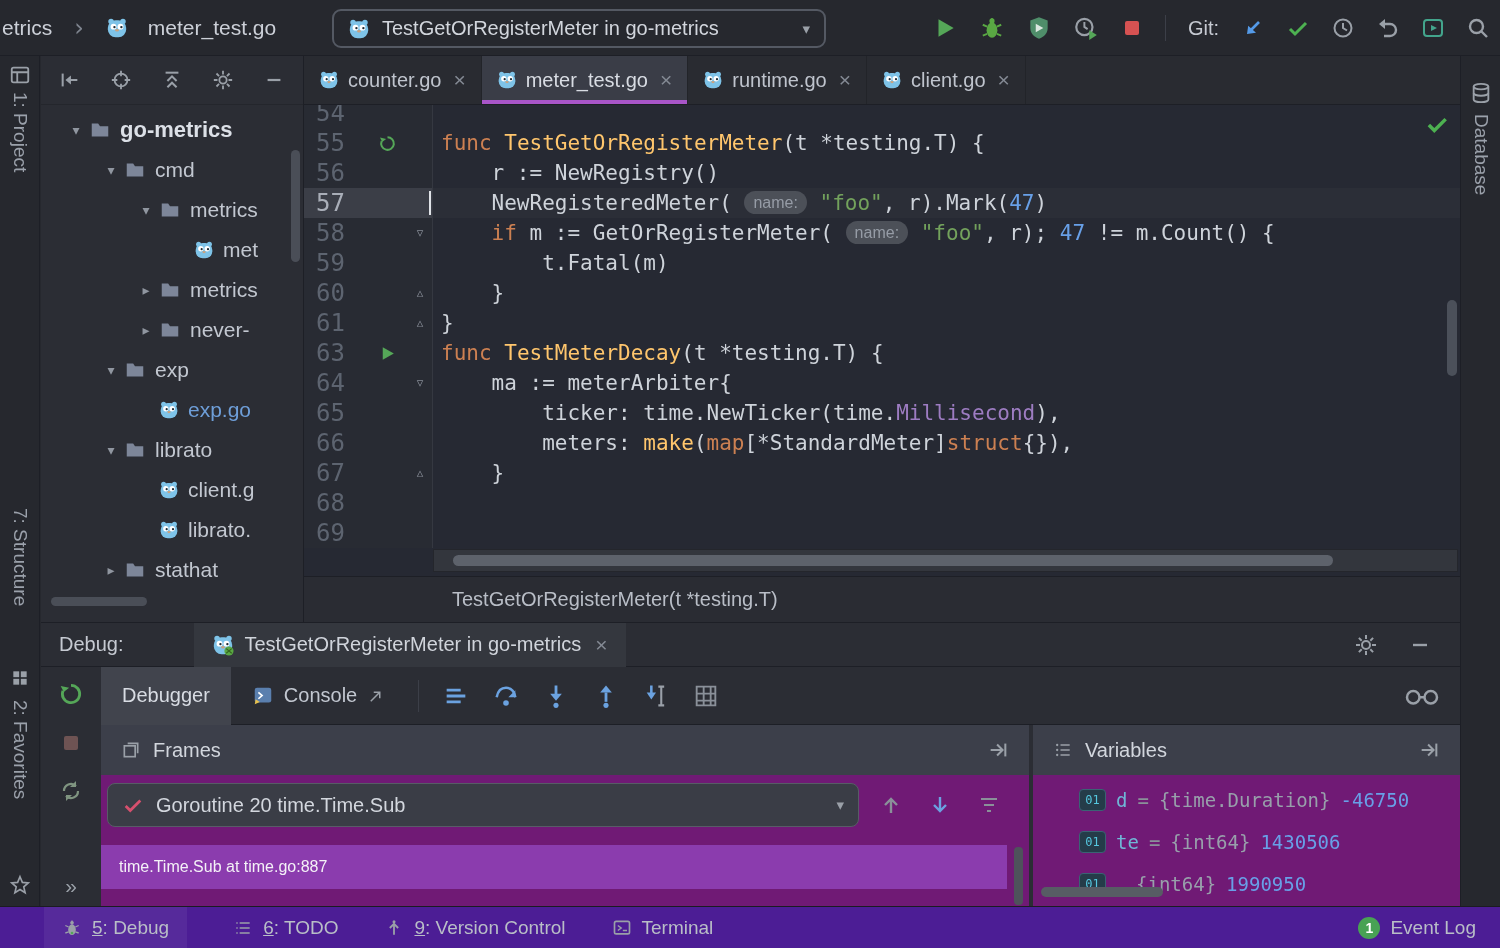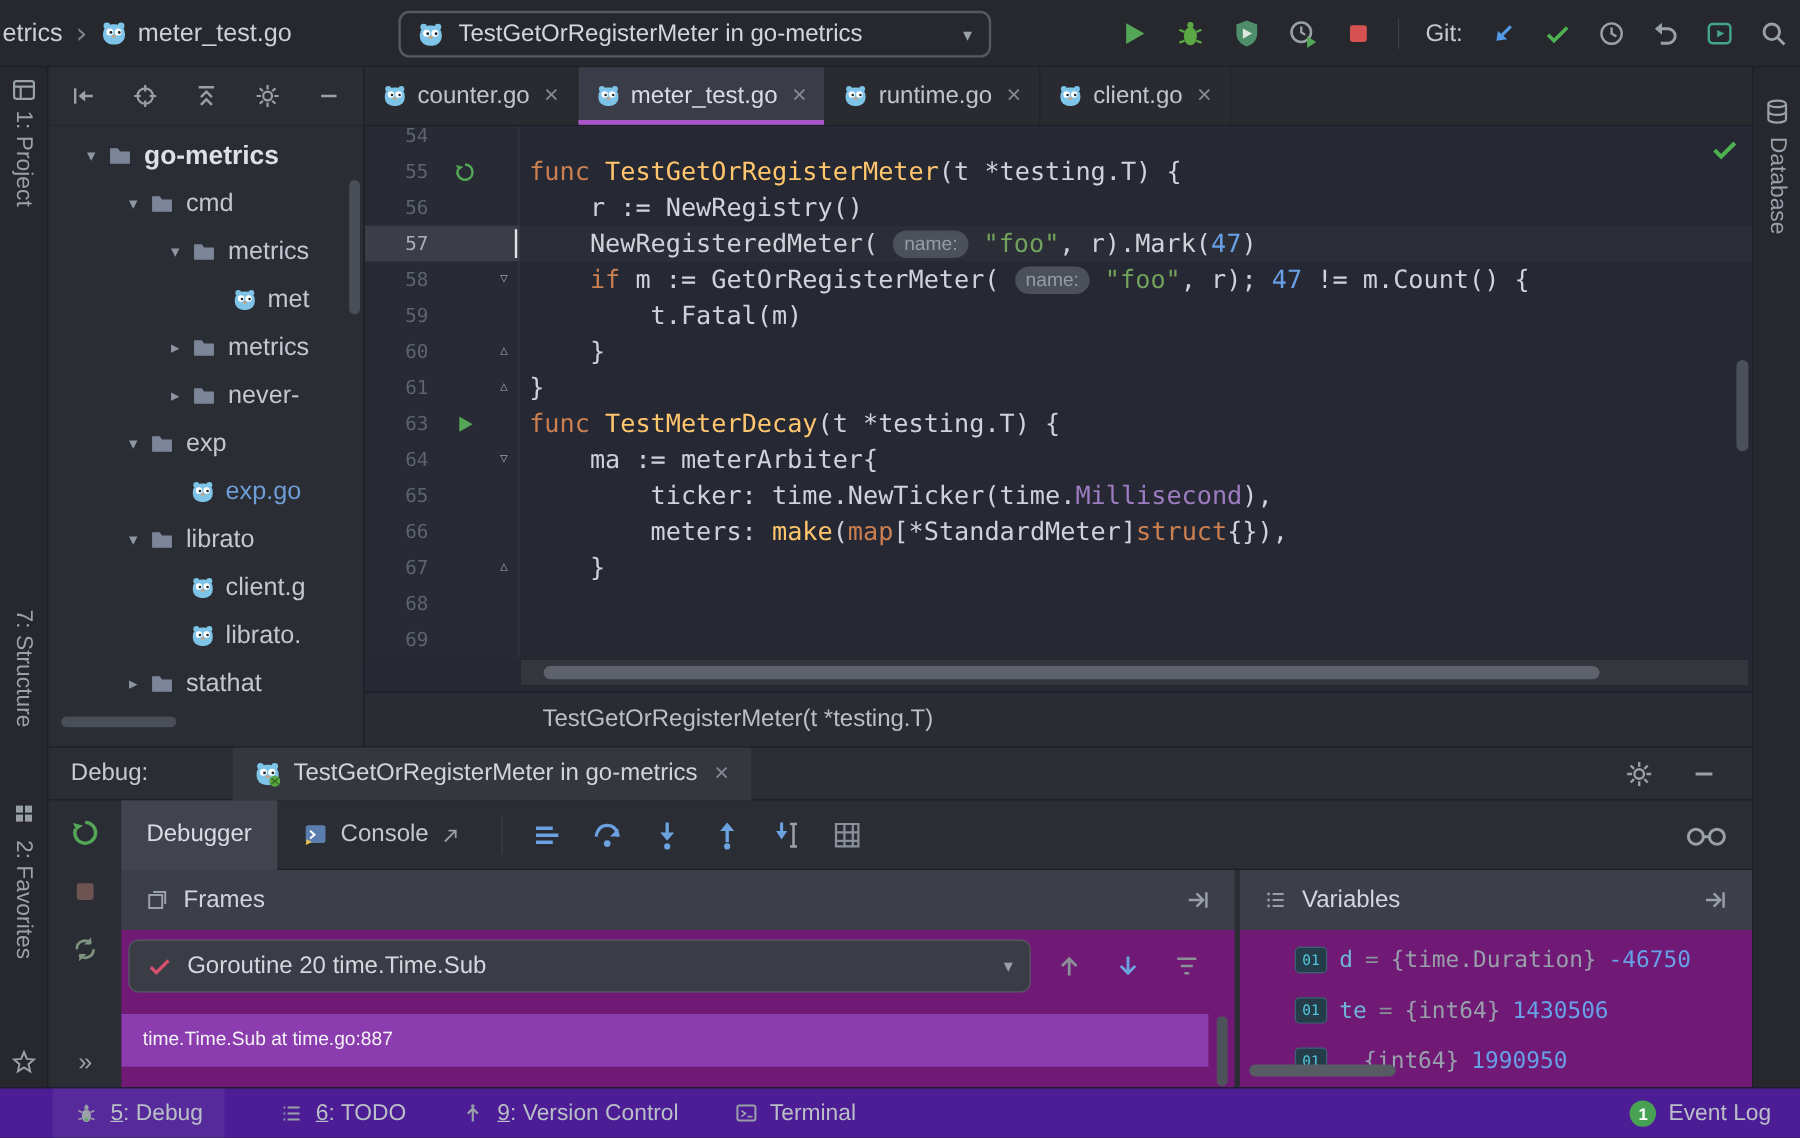--- a/index.html
+++ b/index.html
@@ -7,21 +7,21 @@
     font-family:"Liberation Sans",sans-serif;color:var(--text,#bfc4cd)}
   .ico{display:inline-flex;align-items:center;justify-content:center;flex:none}
   .ico svg{width:100%;height:100%}
   .i18{width:18px;height:18px}.i20{width:20px;height:20px}.i22{width:22px;height:22px}
   .i24{width:24px;height:24px}.i26{width:26px;height:26px}
   .glyph{font-family:"DejaVu Sans","Liberation Sans",sans-serif}
 
   
   #titlebar{position:absolute;left:0;top:0;width:1500px;height:56px;background:var(--bg-dark,#26282e);
     border-bottom:1px solid var(--border,#1d1f26)}
-  .tb-left{position:absolute;left:2px;top:0;height:56px;display:flex;align-items:center;gap:9px;
+  .tb-left{position:absolute;left:2px;top:0;height:56px;display:flex;align-items:center;gap:20px;
     font-size:21px;color:#ccd0d8;white-space:nowrap}
   .crumb-sep{color:#7e848e;font-size:24px;margin:0 2px}
   .run-config{position:absolute;left:332px;top:9px;width:494px;height:39px;border:2px solid #545963;
     border-radius:9px;display:flex;align-items:center;gap:12px;padding:0 14px;font-size:20px;color:#d2d6dd}
   .dd-arrow{margin-left:auto;color:#9aa0a8;font-size:15px}
   .tb-actions{position:absolute;right:10px;top:0;height:56px;display:flex;align-items:center;gap:21px}
   .git-label{font-size:20px;color:#c6cad2;margin:0 1px}
   .tb-sep{width:1px;height:26px;background:#3c3f48}
 
   
@@ -53,21 +53,21 @@
   .tab{display:flex;align-items:center;gap:9px;padding:0 15px;font-size:20px;color:#bfc4cd;
     border-right:1px solid #222429}
   .tab.active{background:#3a3d47;color:#d8dce3;box-shadow:inset 0 -4px 0 0 var(--tab-underline,#a855c8)}
   .tclose{color:#848a94;font-size:21px;margin-left:3px}
   #code-area{position:relative;flex:1;overflow:hidden}
   #code-lines{position:absolute;left:0;top:-7px;right:0}
   .crow{display:flex;height:30px;font-family:"DejaVu Sans Mono",monospace;font-size:21px;line-height:30px;white-space:pre}
   .crow.cur{background:rgba(255,255,255,.025)}
   .gut{width:129px;flex:none;display:flex;background:var(--bg-gutter,#282b33);border-right:1px solid #353841}
   .gut.curg{background:#3b3e47}
-  .gnum{width:62px;text-align:right;padding-right:9px;color:var(--linenum,#5d6470);font-size:16px}
+  .gnum{width:62px;text-align:center;padding-right:9px;color:var(--linenum,#5d6470);font-size:24px}
   .gut.curg .gnum{color:#a9aeb8}
   .gicon{width:42px;display:flex;align-items:center;justify-content:center}
   .gicon svg{width:19px;height:19px}
   .gfold{width:24px;text-align:center;color:#858b95;font-size:13px;font-family:"DejaVu Sans",sans-serif}
   .ctext{padding-left:8px;color:var(--code-text,#ced3da);position:relative}
   .s-kw{color:var(--keyword,#cc8052)} .s-fn{color:var(--function,#ffc66d)} .s-str{color:var(--string,#73a25c)}
   .s-num{color:var(--number,#68a0e8)} .s-const{color:var(--constant,#9d7cc2)} .s-p{color:var(--code-text,#ced3da)}
   .hint{display:inline-block;background:var(--hint-bg,#4c5058);color:var(--hint-text,#969ca6);
     font-family:"Liberation Sans",sans-serif;font-size:16px;line-height:23px;padding:0 9px;border-radius:12px;vertical-align:2px}
   .caret{position:absolute;left:-4px;top:3px;width:2px;height:24px;background:#dfe2e7}

